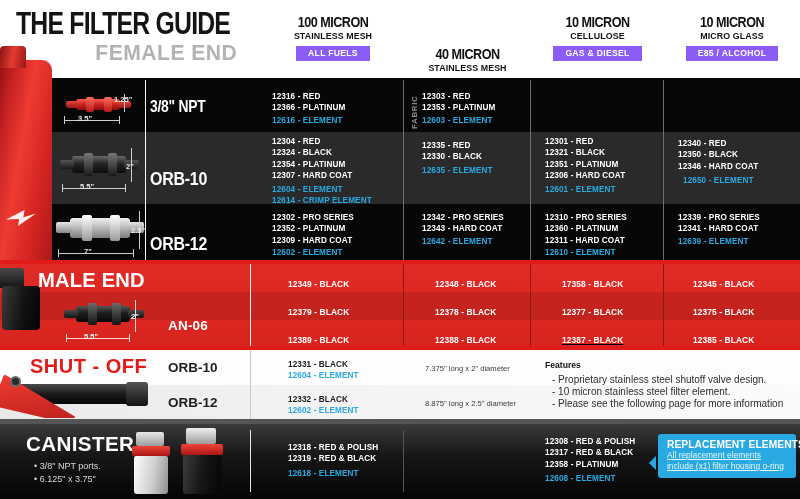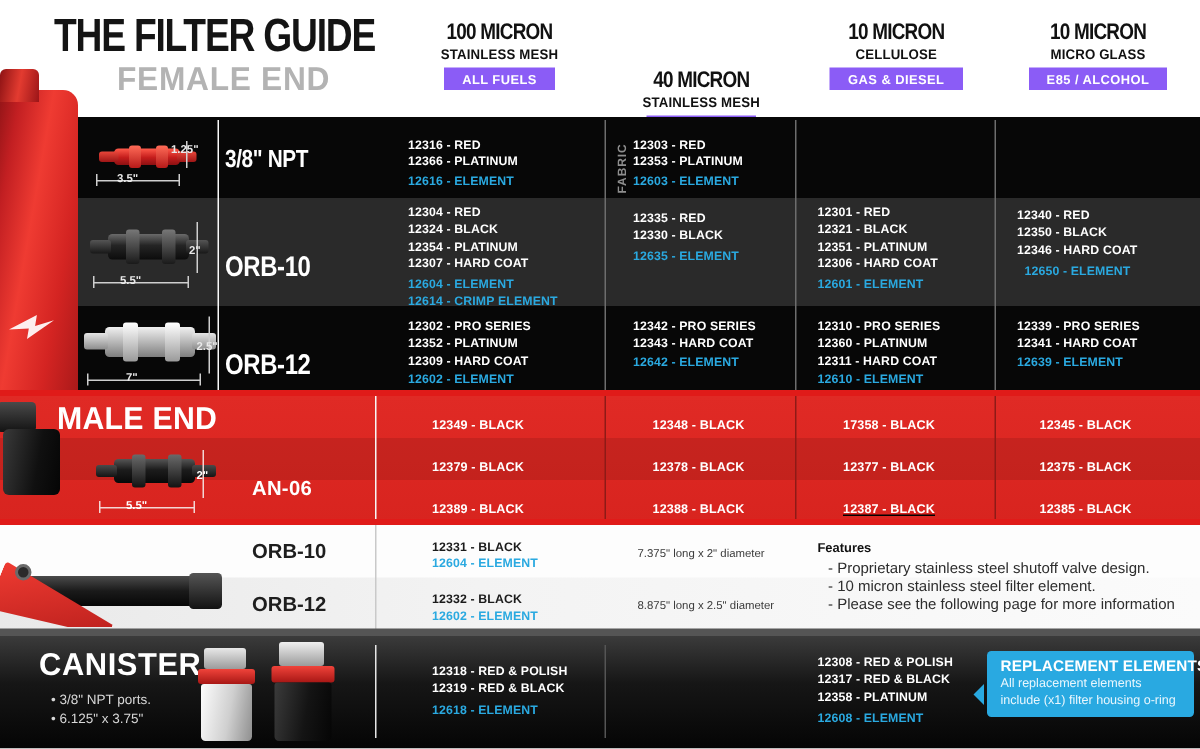--- a/index.html
+++ b/index.html
@@ -13,21 +13,21 @@
   .page { position:absolute; inset:0; background:#ffffff; }
 
   
   .abs { position:absolute; }
   .sku { color:#ffffff; font-size:8.2px; font-weight:bold; letter-spacing:.1px; line-height:11.4px; white-space:nowrap; }
   .sku.el { color:#2aa9e0; }
   .sku.dk { color:#1b1b1b; }
   .divider-v { position:absolute; width:1px; background:#6d6d6d; }
 
   
-  .title-wrap { position:absolute; left:36px; top:8px; }
+  .title-wrap { position:absolute; left:16px; top:8px;text-align:center; }
   .main-title {
     font-size:31px; font-weight:bold; color:#141414; line-height:31px;
     letter-spacing:-1px; transform:scaleX(.80); transform-origin:left top;
     white-space:nowrap; font-family:"Liberation Sans", sans-serif;
   }
   .sub-title {
     font-size:22px; font-weight:bold; color:#b3b3b3; line-height:23px;
     letter-spacing:.5px; transform:scaleX(.96); transform-origin:left top;
     margin-left:42px; margin-top:2px; white-space:nowrap;
   }
@@ -124,21 +124,21 @@
   .can-title {
     position:absolute; left:26px; top:8px; color:#fff; font-weight:bold; font-size:21px;
     letter-spacing:.4px; transform:scaleX(.98); transform-origin:left top; white-space:nowrap;
   }
   .can-bullet { position:absolute; color:#d8d8d8; font-size:9px; white-space:nowrap; }
 
   .callout {
     position:absolute; background:#29a9e1; border-radius:3px; padding:5px 8px 6px 9px;
   }
   .callout .ct { color:#fff; font-weight:bold; font-size:10.2px; letter-spacing:.1px; white-space:nowrap; }
-  .callout .cb { color:#e8f6fd; font-size:8.4px; line-height:11px; white-space:nowrap; }
+  .callout .cb { color:#e8f6fd; font-size:8.4px; line-height:11px; white-space:nowrap;text-decoration:underline; }
   .callout:before{
     content:""; position:absolute; left:-9px; bottom:8px; width:0; height:0;
     border:7px solid transparent; border-right-color:#29a9e1; border-left:0;
   }
 
   .hr-red { position:absolute; left:0; width:800px; height:4px; background:#e01b19; }
   .hr-grey{ position:absolute; left:0; width:800px; height:5px; background:#555; }
 </style>
 </head>
 <body>
@@ -354,20 +354,21 @@
     <div class="shutrow" style="top:0px;"></div>
     <div class="shutrow alt" style="top:35px;"></div>
 
     <div class="abs" style="left:0px; top:18px; width:150px; height:50px; overflow:hidden;">
       <div class="barrel" style="left:0px; top:16px; width:132px; height:20px; background:linear-gradient(180deg,#4b4b4b,#1a1a1a 50%,#070707); border-radius:3px;"></div>
       <div class="barrel" style="left:126px; top:14px; width:22px; height:24px; background:linear-gradient(180deg,#555,#121212); border-radius:3px;"></div>
       <div class="abs" style="left:4px; top:6px; width:82px; height:34px; background:linear-gradient(150deg,#ef3b32,#b21b19); transform:rotate(22deg); transform-origin:left top; border-radius:3px; clip-path:polygon(0 0,100% 38%,100% 62%,0 100%);"></div>
       <div class="abs" style="left:10px; top:8px; width:11px; height:11px; border-radius:50%; background:#2a2a2a; border:2px solid #6a6a6a;"></div>
     </div>
 
+    <div class="shut-title">SHUT - OFF</div>
 
     <div class="orb-label" style="top:10px;">ORB-10</div>
     <div class="orb-label" style="top:45px;">ORB-12</div>
 
     <div class="divider-v" style="left:250px; top:0px; height:70px; background:#c9c9c9; width:1.3px;"></div>
 
     <div class="abs" style="left:288px; top:9px;">
       <div class="sku dk">12331 - BLACK</div>
       <div class="sku el">12604 - ELEMENT</div>
     </div>

